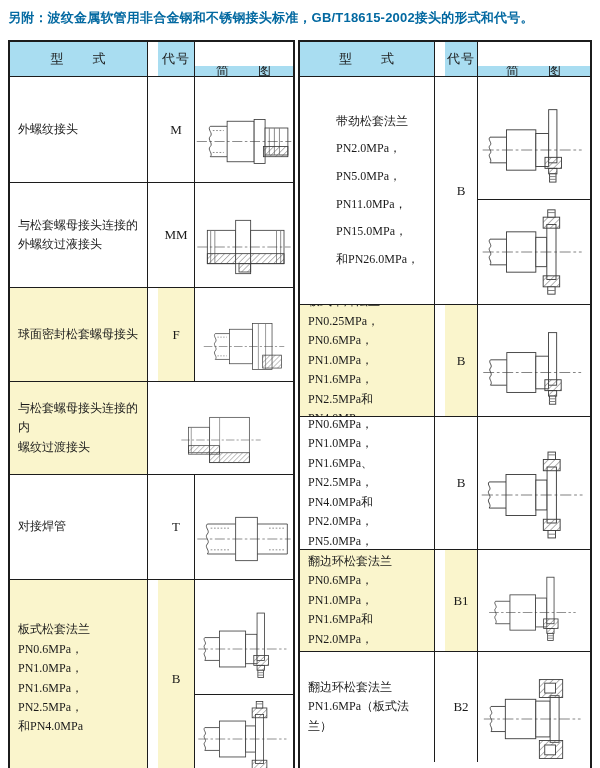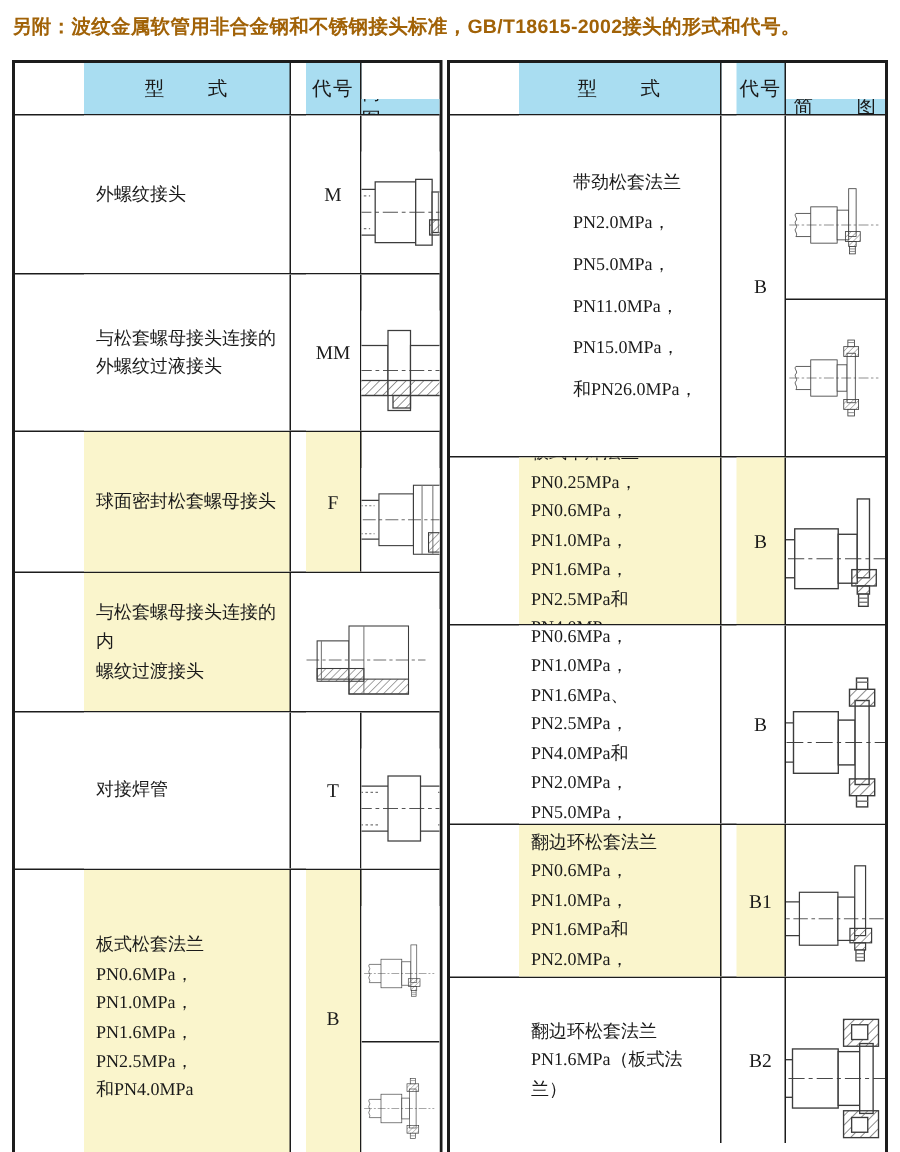--- a/index.html
+++ b/index.html
@@ -1,30 +1,30 @@
 <!DOCTYPE html>
 <html><head>
 <meta charset="utf-8">
 <style>
   html,body{margin:0;padding:0;background:#fff;}
   .page{position:relative;width:600px;height:768px;background:#fff;overflow:hidden;
         font-family:"Liberation Serif","DejaVu Serif",serif;color:#1a1a1a;}
   .title{position:absolute;left:8px;top:9px;width:588px;
          font-family:"Liberation Sans","DejaVu Sans",sans-serif;
-         font-weight:bold;font-size:13px;letter-spacing:0.2px;color:#a16207;}
+         font-weight:bold;font-size:13px;letter-spacing:0.2px;color:#0369a1;}
   .tables{position:absolute;left:8px;top:40px;display:flex;}
   .tbl{border:2px solid #1c1c1c;background:#fff;}
   .tbl-left{width:283px;margin-right:3px;}
   .tbl-right{width:290px;}
   .row{display:flex;border-bottom:1px solid #1c1c1c;box-sizing:border-box;}
   .row:last-child{border-bottom:none;}
   .cell{border-right:1px solid #1c1c1c;box-sizing:border-box;display:flex;
         align-items:center;overflow:hidden;background:#fff;}
   .cell:last-child{border-right:none;margin-top:24px;}
-  .type{padding:4px 5px 4px 8px;font-size:12px;line-height:1.62;margin-left:46px;}
+  .type{padding:4px 5px 4px 8px;font-size:12px;line-height:1.62;}
   .type.loose{line-height:2.3;padding-left:36px;}
   .code{justify-content:center;font-size:13px;margin-left:10px;}
   .diag{flex:1;flex-direction:column;justify-content:center;align-items:center;padding:0;}
   .hdr-row .cell{background:#a9ddf1;justify-content:center;padding:0;}
   .hdr{font-size:13px;letter-spacing:1px;}
   .row.hl .type,.row.hl .code{background:#faf5cc;}
   .tbl-left .type{width:138px;}
   .tbl-left .code{width:37px;}
   .tbl-right .type{width:135px;}
   .tbl-right .code{width:33px;}

